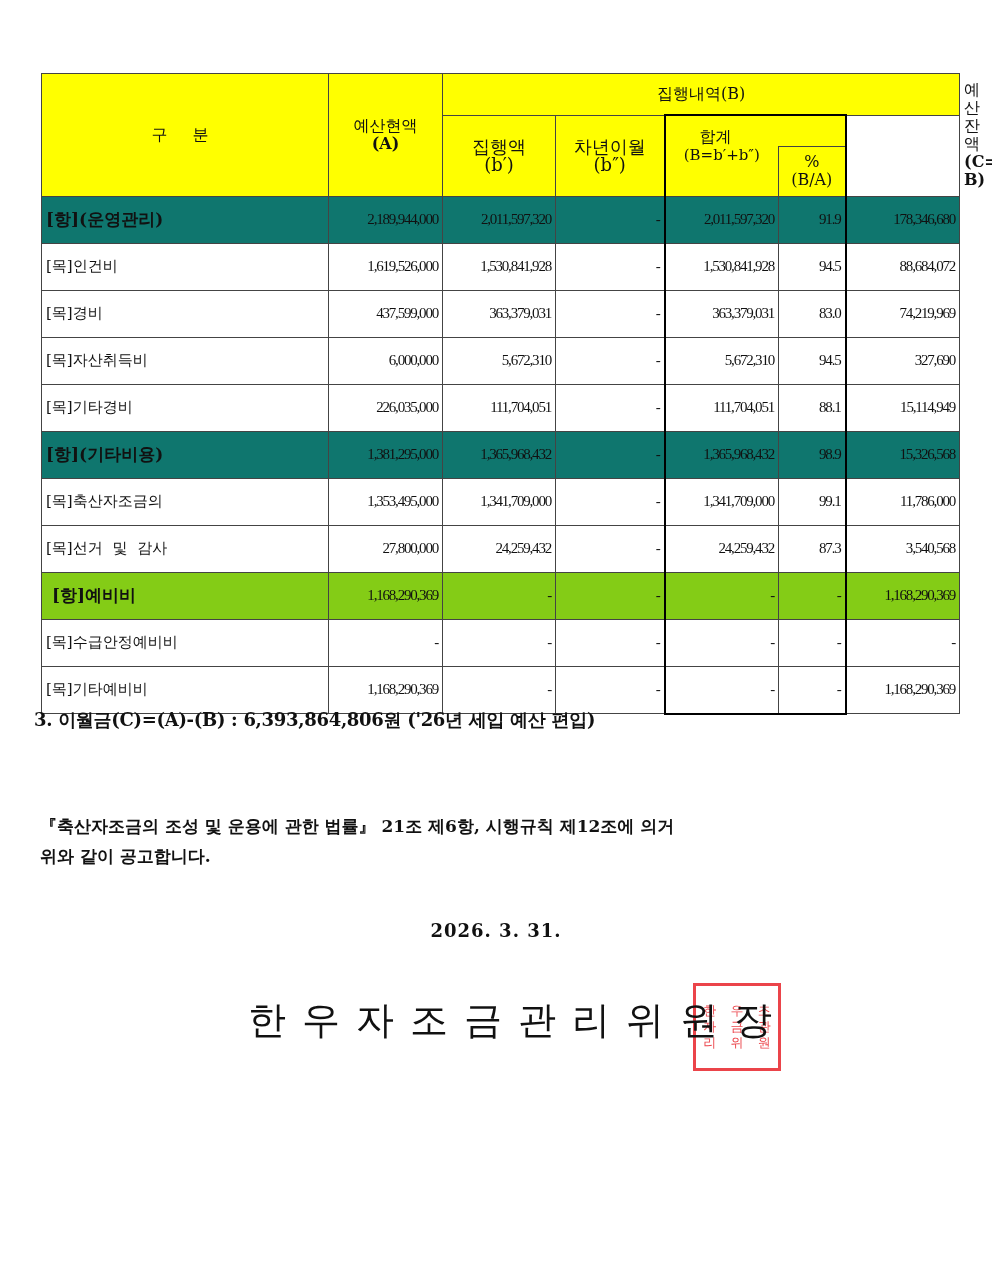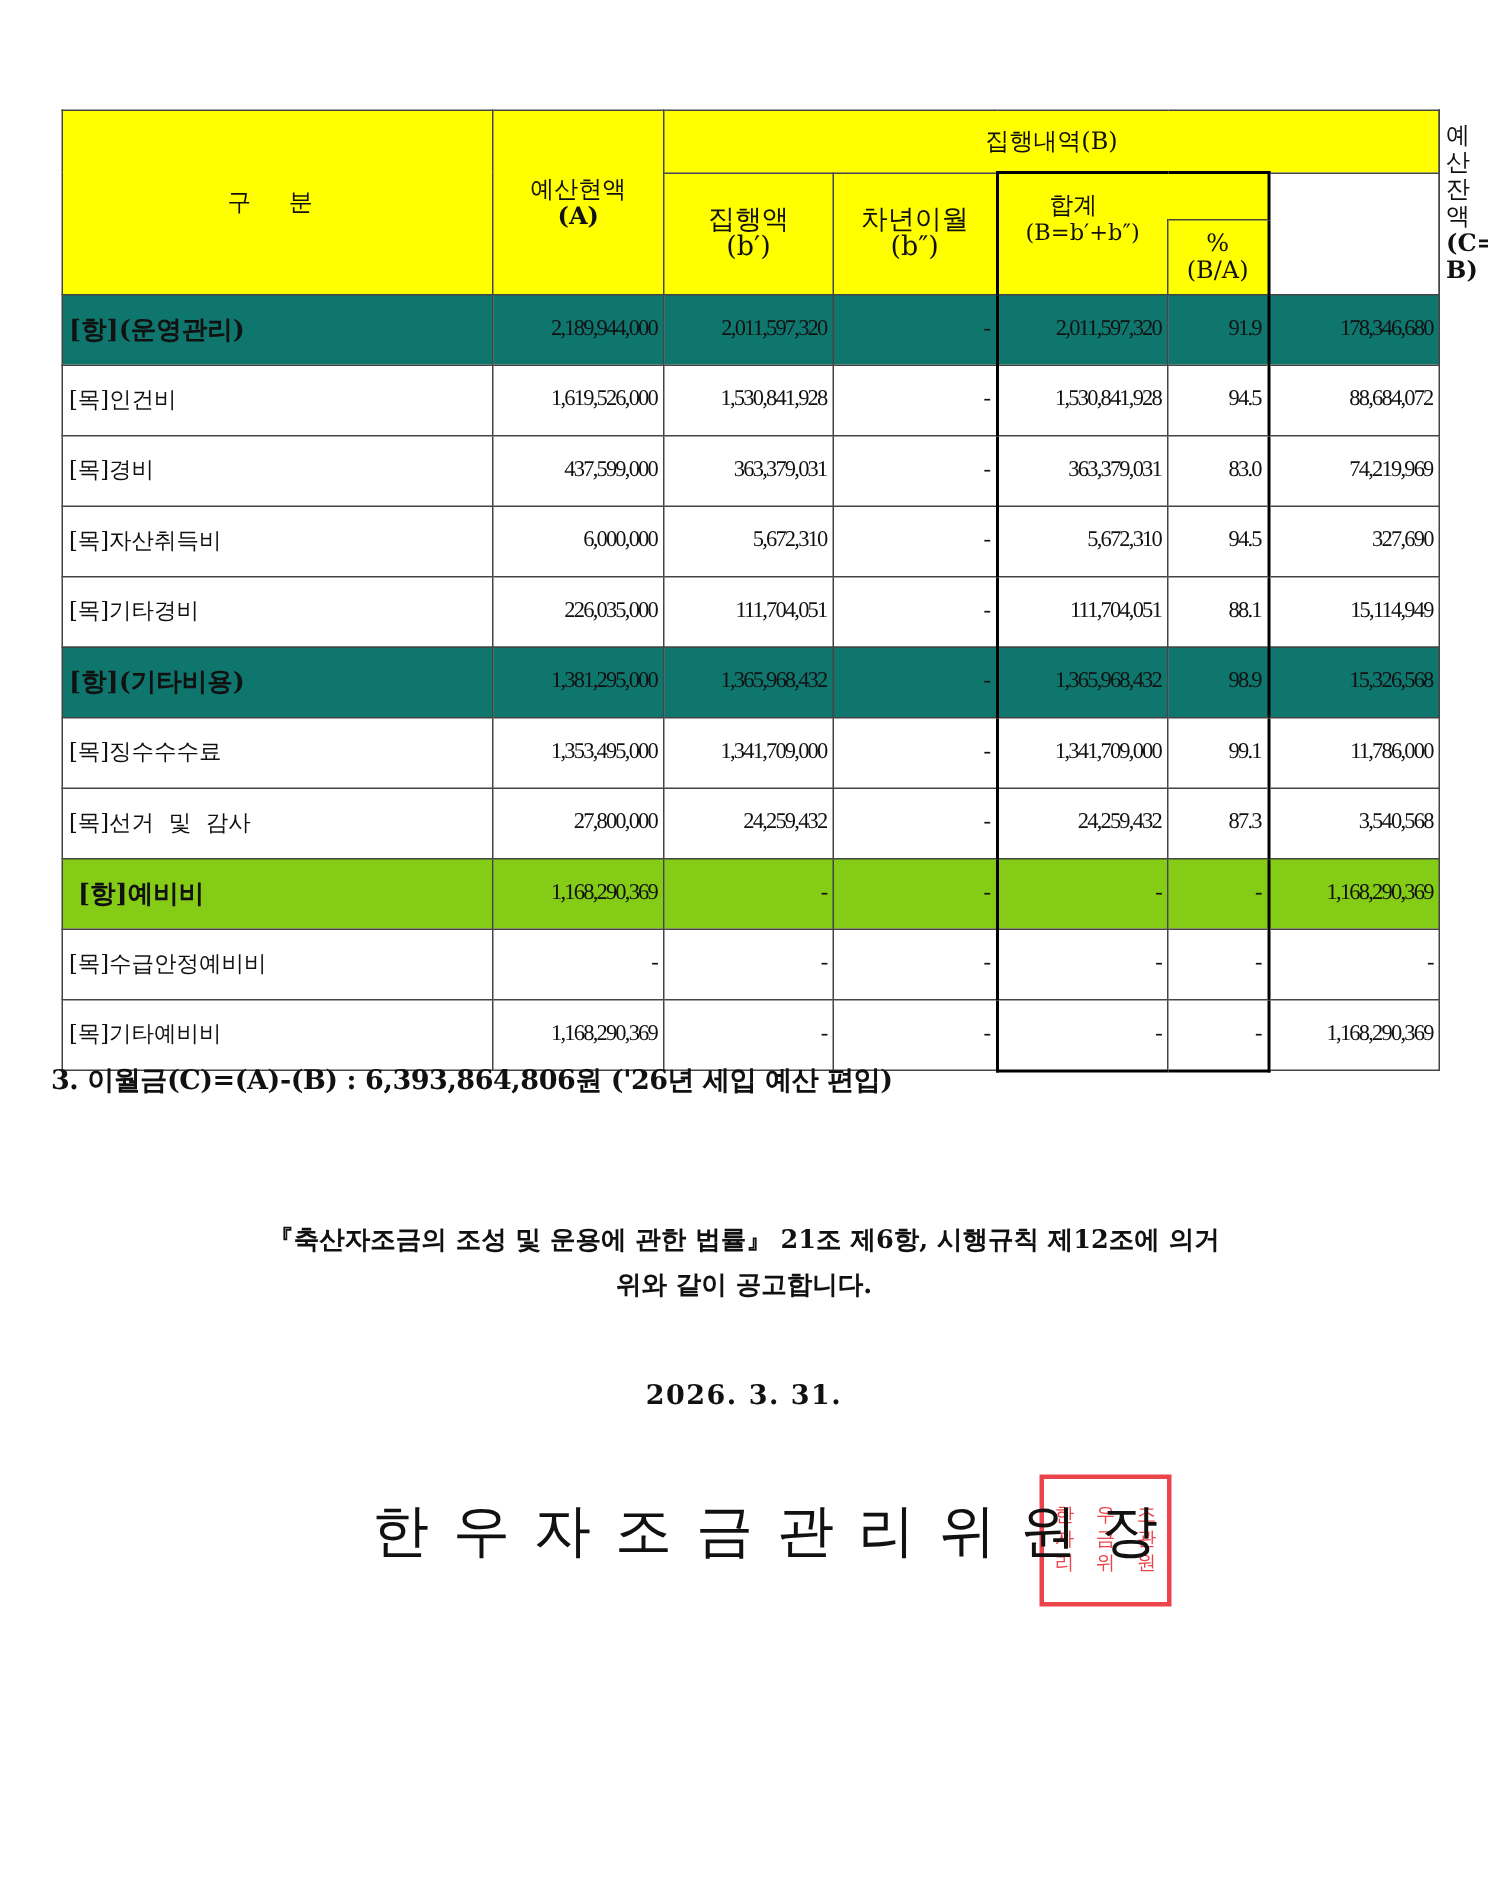--- a/index.html
+++ b/index.html
@@ -17,21 +17,21 @@
   .row-hang3 td.label { font-weight: bold; font-size: 17px; }
   td.label { text-align: left; white-space: nowrap; }
   td.mok { padding-left: 22px; font-size: 17px; }
   td.mok2 { padding-left: 10px; font-size: 17px; }
   .thick-l { border-left: 2px solid #000 !important; }
   .thick-r { border-right: 2px solid #000 !important; }
   .thick-t { border-top: 2px solid #000 !important; }
   .thick-b { border-bottom: 2px solid #000 !important; }
 
   .note { position: absolute; left: 34px; top: 708px; font-size: 18px; font-weight: bold; letter-spacing: -0.3px; }
-  .notice { position: absolute; left: 40px; width: 912px; text-align: center; font-size: 17px; font-weight: bold; }
+  .notice { position: absolute; left: 40px; width: 912px; font-size: 17px; font-weight: bold; }
   .notice.l1 { top: 815px; }
   .notice.l2 { top: 845px; }
   .date { position: absolute; left: 0; width: 992px; top: 920px; text-align: center; font-size: 18px; font-weight: bold; letter-spacing: 1px; }
   .signer { position: absolute; left: 248px; top: 995px; font-size: 38px; letter-spacing: 16px; font-family: "DejaVu Sans", sans-serif; }
   .seal { position: absolute; left: 693px; top: 983px; width: 82px; height: 82px; border: 3px solid #e8242b;
           color: #e8242b; font-size: 13px; line-height: 16px; display: grid; grid-template-columns: repeat(3, 1fr);
           text-align: center; align-content: center; font-family: "DejaVu Sans", sans-serif; opacity: 0.85; }
   .seal span { display: block; }
 </style>
 </head>
@@ -130,21 +130,21 @@
     <tr class="row-hang">
       <td class="label">[항](기타비용)</td>
       <td class="num">1,381,295,000</td>
       <td class="num">1,365,968,432</td>
       <td class="num">-</td>
       <td class="num thick-l">1,365,968,432</td>
       <td class="num thick-r">98.9</td>
       <td class="num">15,326,568</td>
     </tr>
     <tr>
-      <td class="label mok">[목]징수수수료</td>
+      <td class="label mok">[목]축산자조금의</td>
       <td class="num">1,353,495,000</td>
       <td class="num">1,341,709,000</td>
       <td class="num">-</td>
       <td class="num thick-l">1,341,709,000</td>
       <td class="num thick-r">99.1</td>
       <td class="num">11,786,000</td>
     </tr>
     <tr>
       <td class="label mok" style="word-spacing:5px">[목]선거 및 감사</td>
       <td class="num">27,800,000</td>

